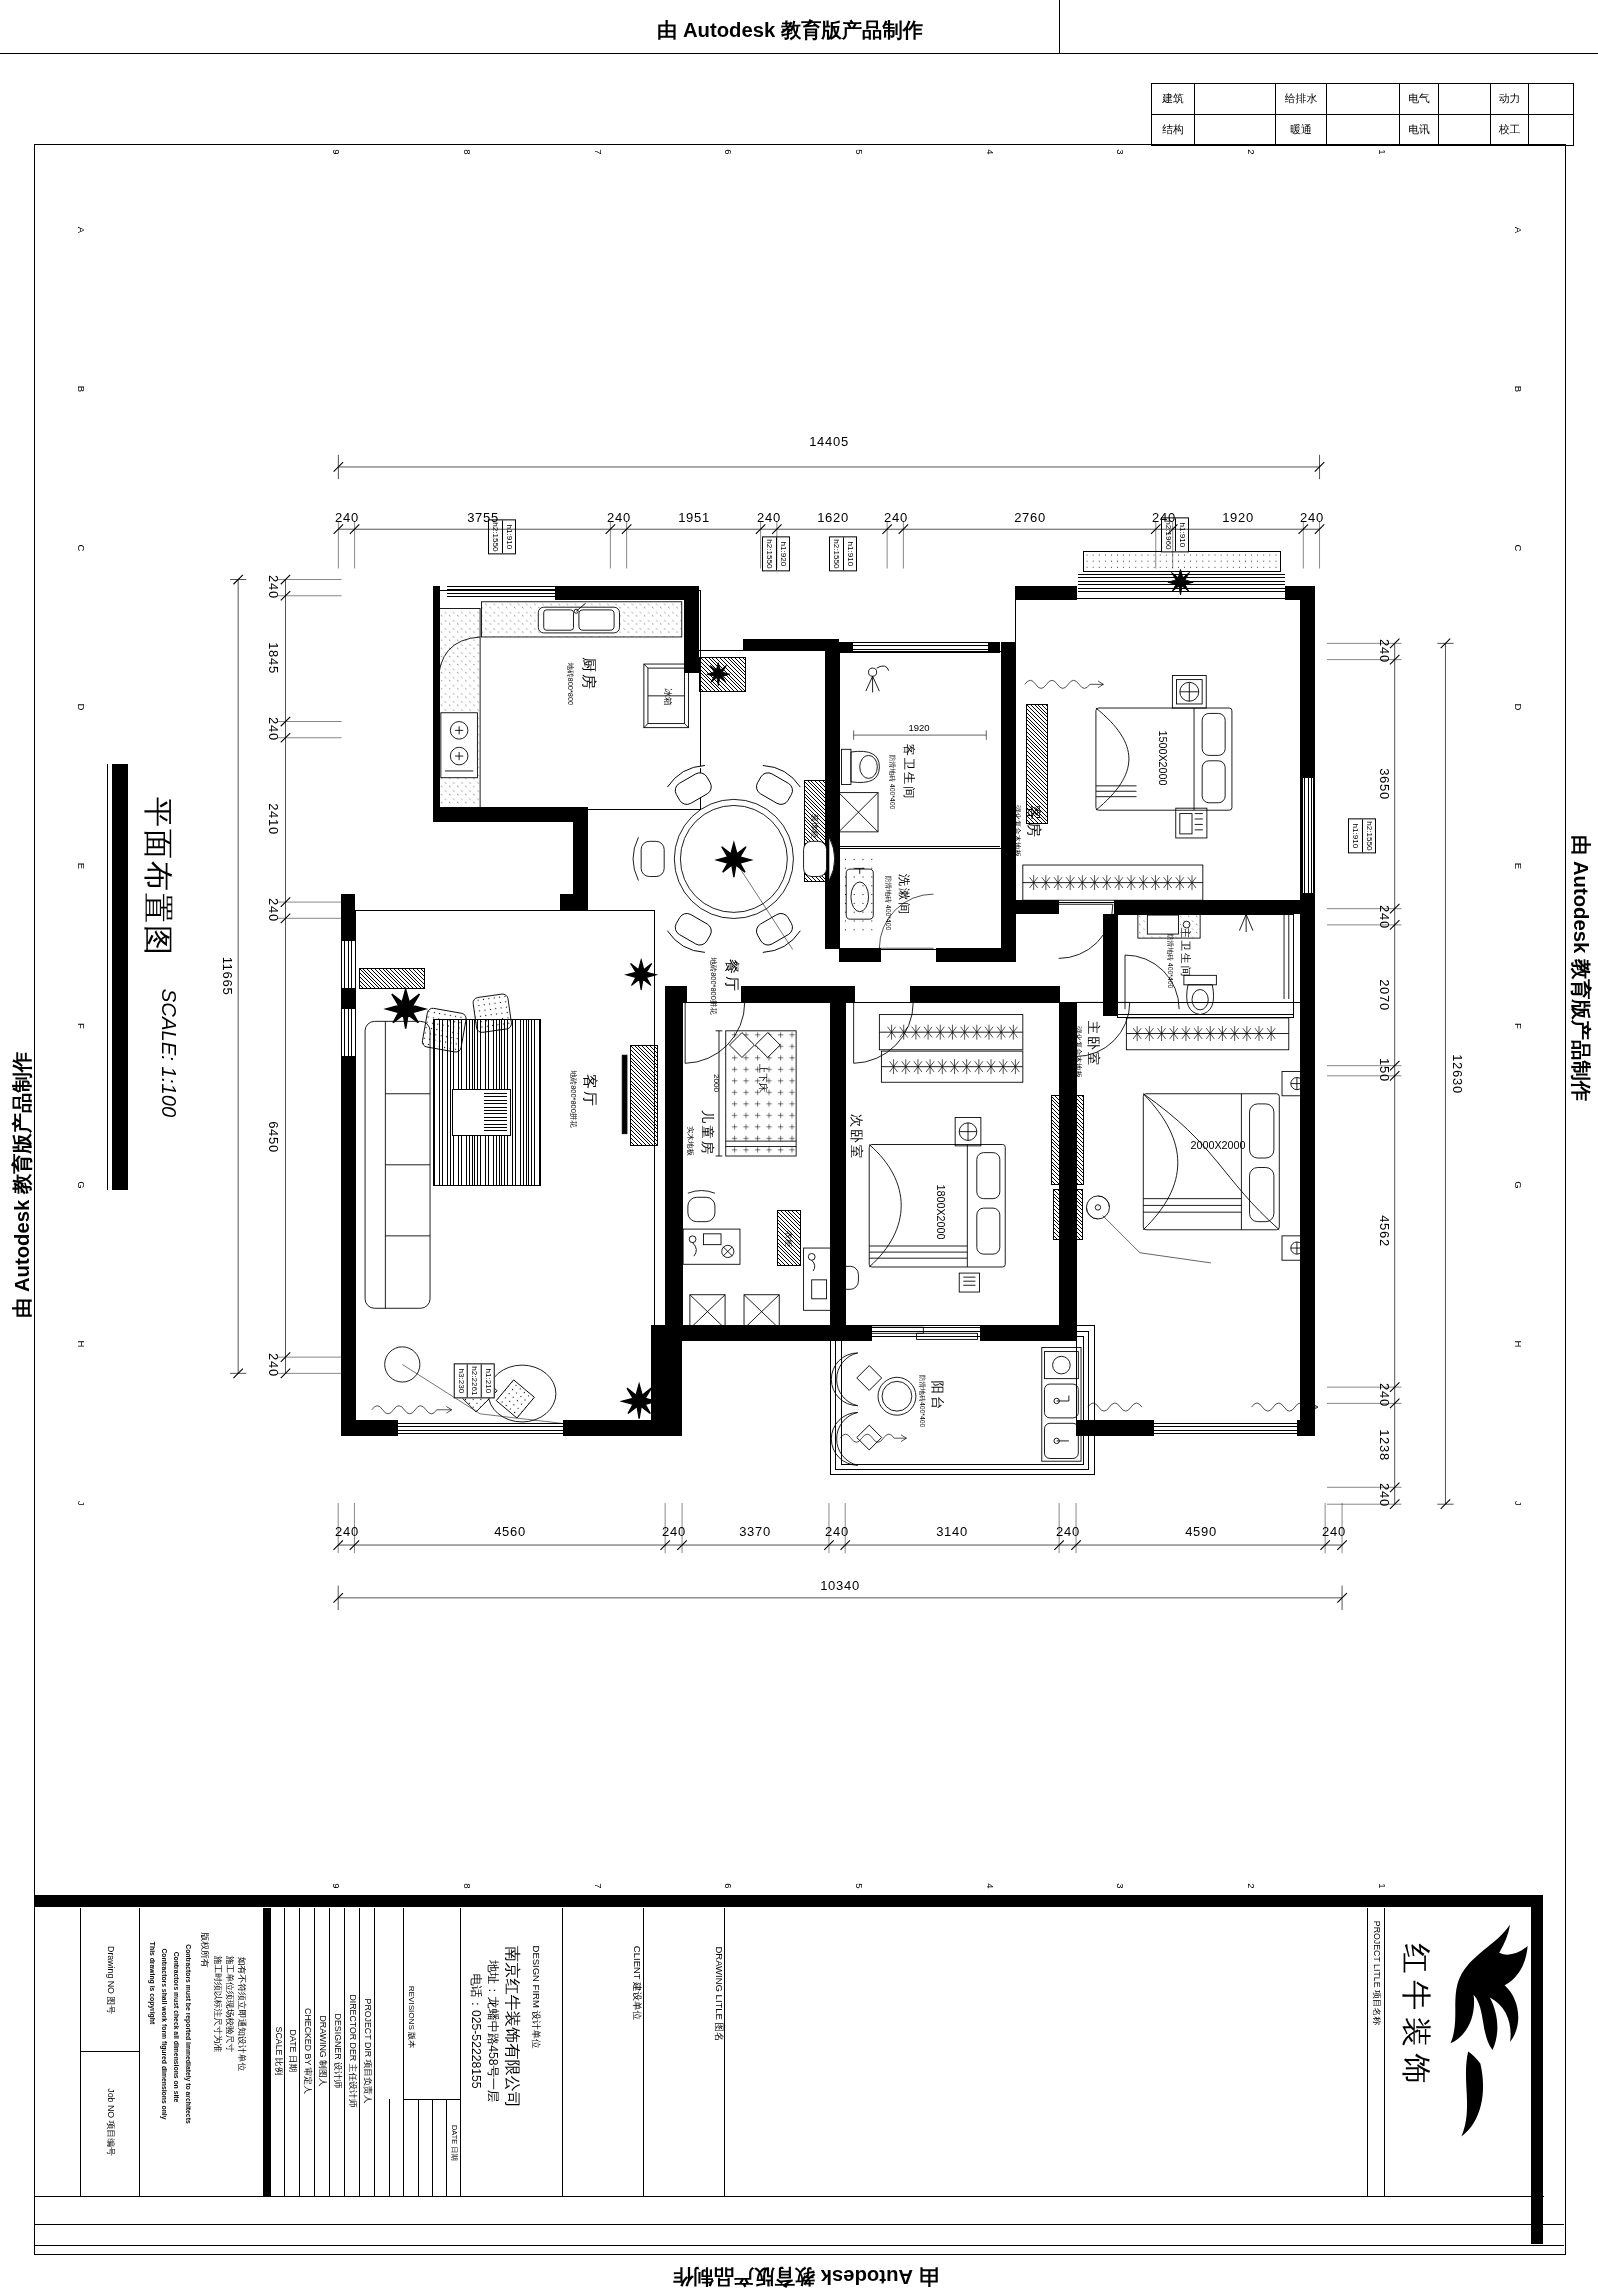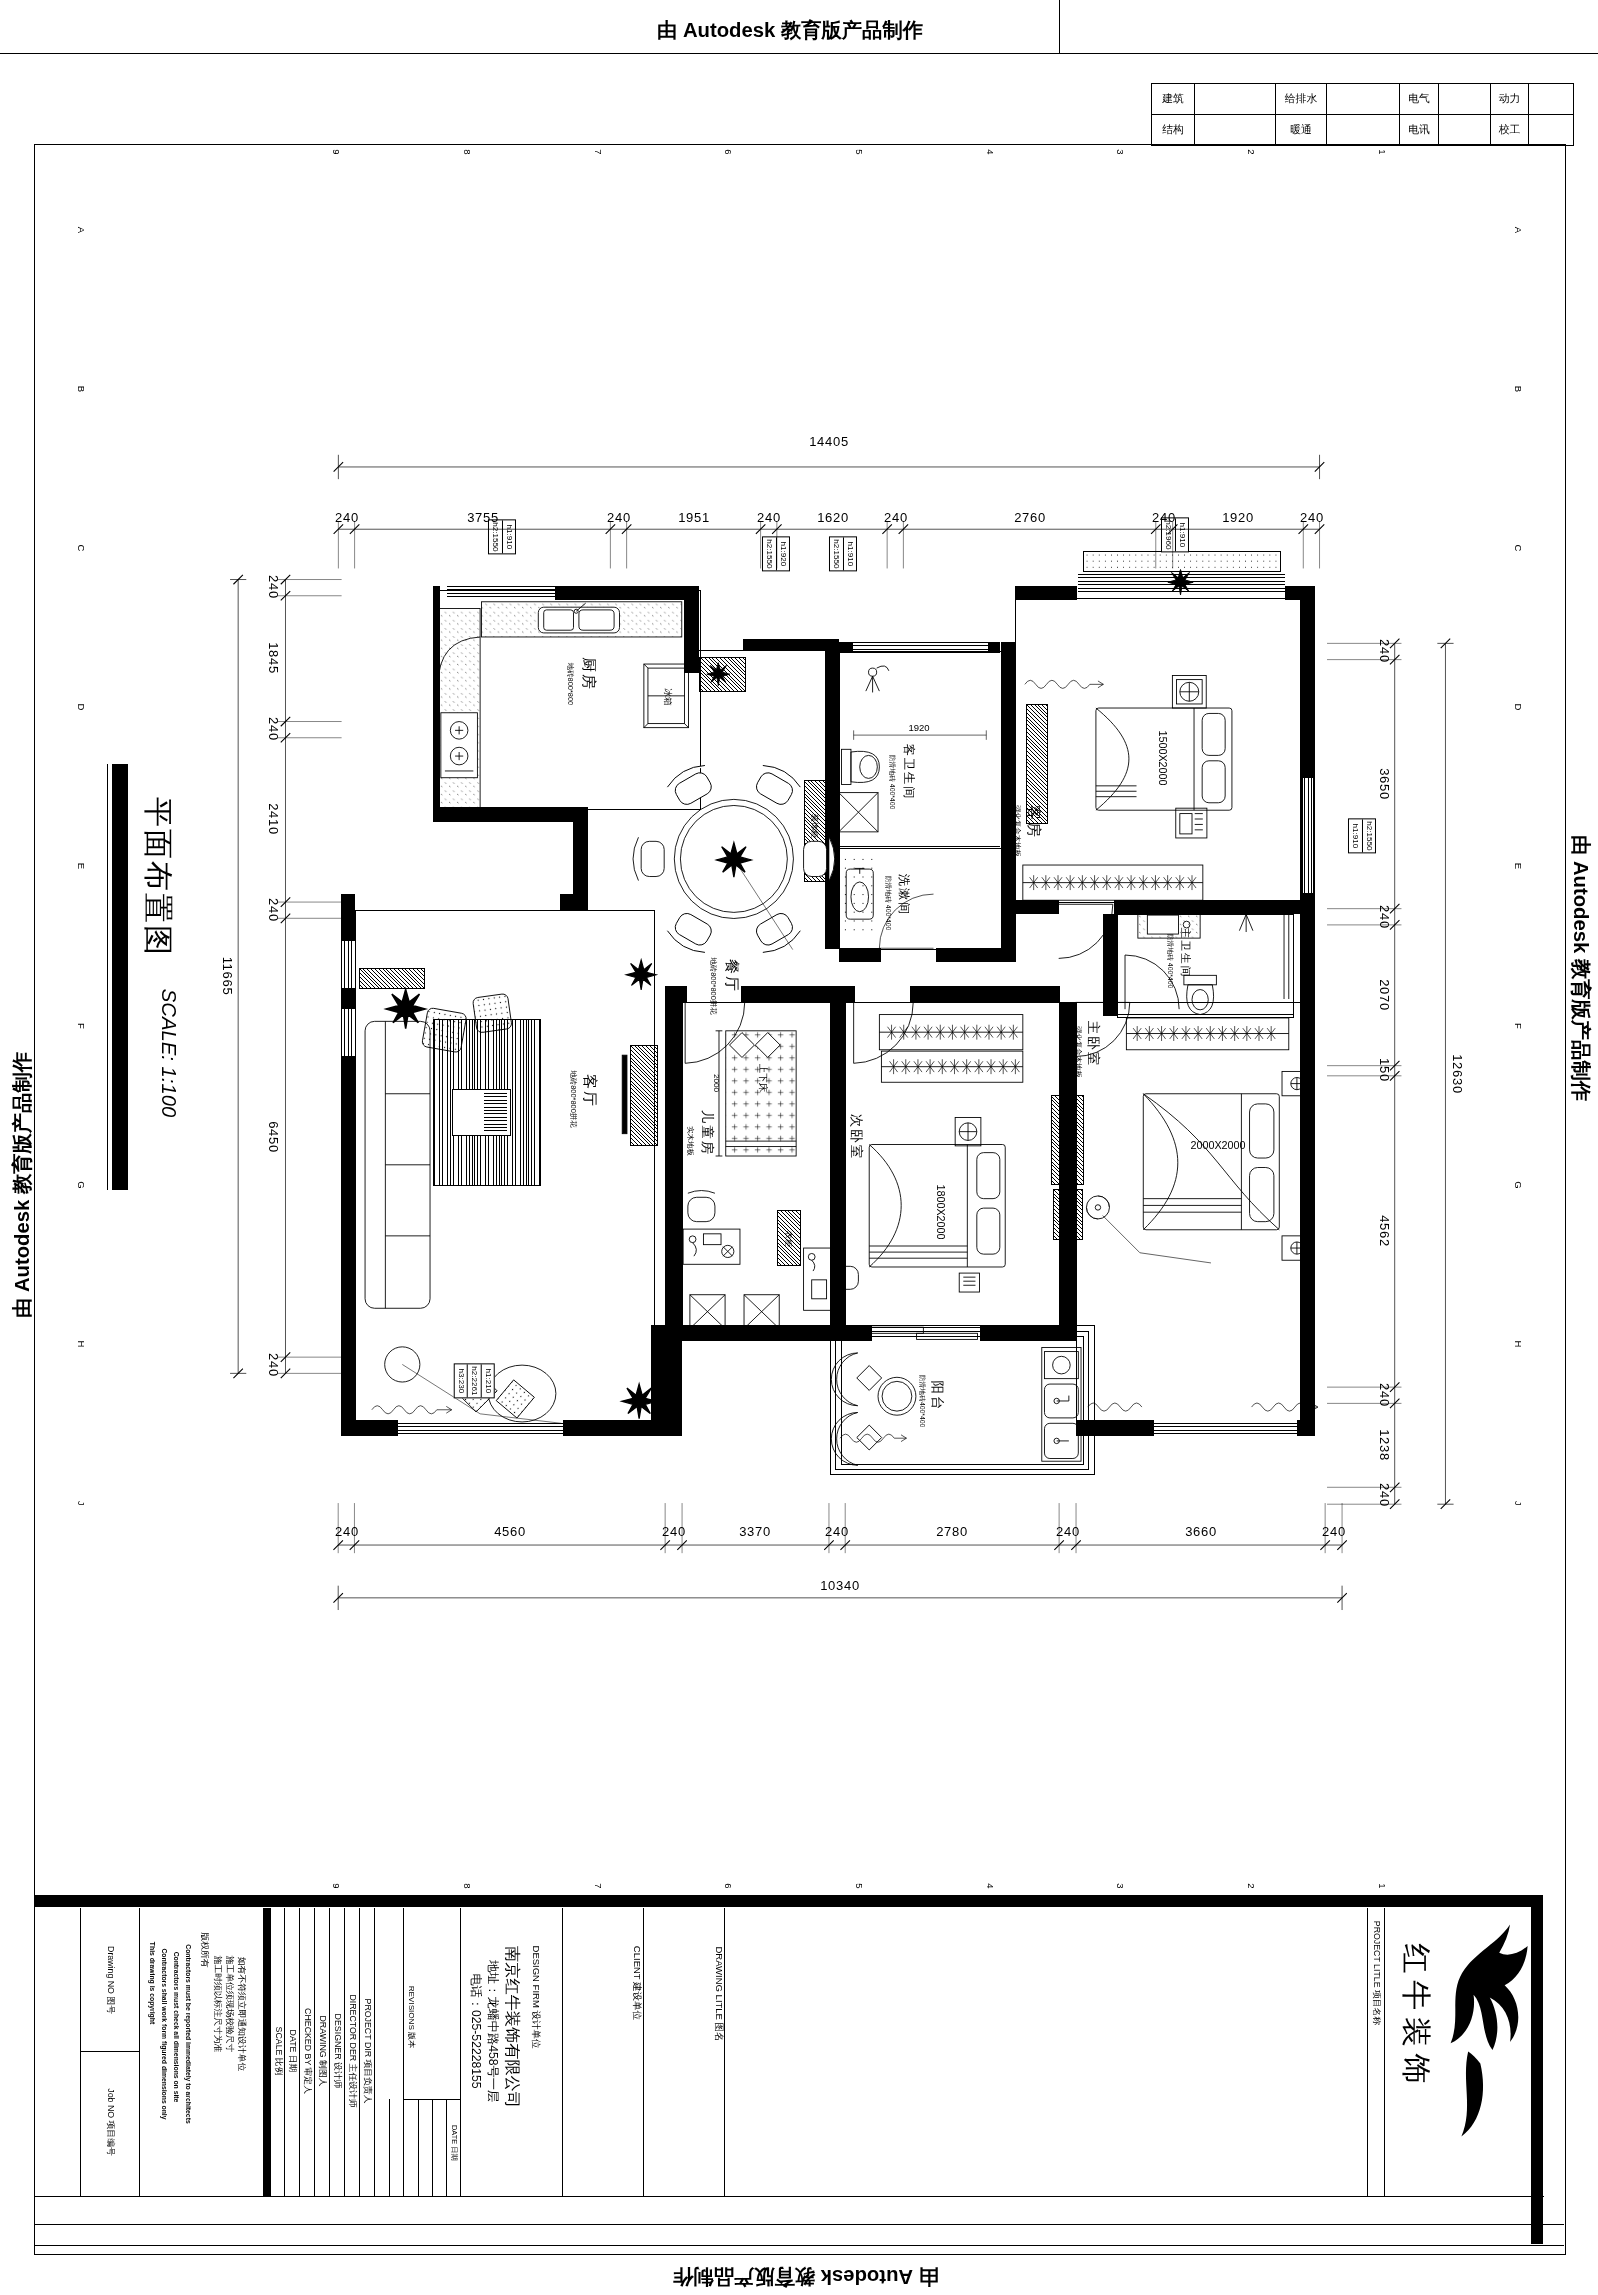--- a/index.html
+++ b/index.html
@@ -559,23 +559,23 @@
       <path d="M170,40 V114 M194,40 V114 M653,40 V114 M678,40 V114 M895,40 V114 M919,40 V114 M1235,40 V114 M1260,40 V114 M1628,40 V114 M1653,40 V114"></path>
     </g>
     <path d="M170,180 H1653 M170,162 V198 M1653,162 V198"></path>
     <path d="M163,187 L177,173 M1646,187 L1660,173" stroke-width="1.6"></path>
   </svg>
   <div class="ht dim" style="left:347px;top:1531px">240</div>
   <div class="ht dim" style="left:510px;top:1531px">4560</div>
   <div class="ht dim" style="left:674px;top:1531px">240</div>
   <div class="ht dim" style="left:755px;top:1531px">3370</div>
   <div class="ht dim" style="left:837px;top:1531px">240</div>
-  <div class="ht dim" style="left:952px;top:1531px">2780</div>
+  <div class="ht dim" style="left:952px;top:1531px">3140</div>
   <div class="ht dim" style="left:1068px;top:1531px">240</div>
-  <div class="ht dim" style="left:1201px;top:1531px">3660</div>
+  <div class="ht dim" style="left:1201px;top:1531px">4590</div>
   <div class="ht dim" style="left:1334px;top:1531px">240</div>
   <div class="ht dim" style="left:840px;top:1585px">10340</div>
 
   <svg style="left:203px;top:542px" width="142" height="900" viewBox="0 0 210 1330" stroke="#000" stroke-width="1" fill="none">
     <path d="M122,55 V1229"></path>
     <g stroke-width="1.6">
       <path d="M115,62 L129,48 M115,86 L129,72 M115,272 L129,258 M115,296 L129,282 M115,539 L129,525 M115,563 L129,549 M115,1212 L129,1198 M115,1236 L129,1222"></path>
     </g>
     <g stroke-width="0.7">
       <path d="M110,55 H205 M110,79 H205 M110,265 H205 M110,289 H205 M110,532 H205 M110,556 H205 M110,1205 H205 M110,1229 H205"></path>

